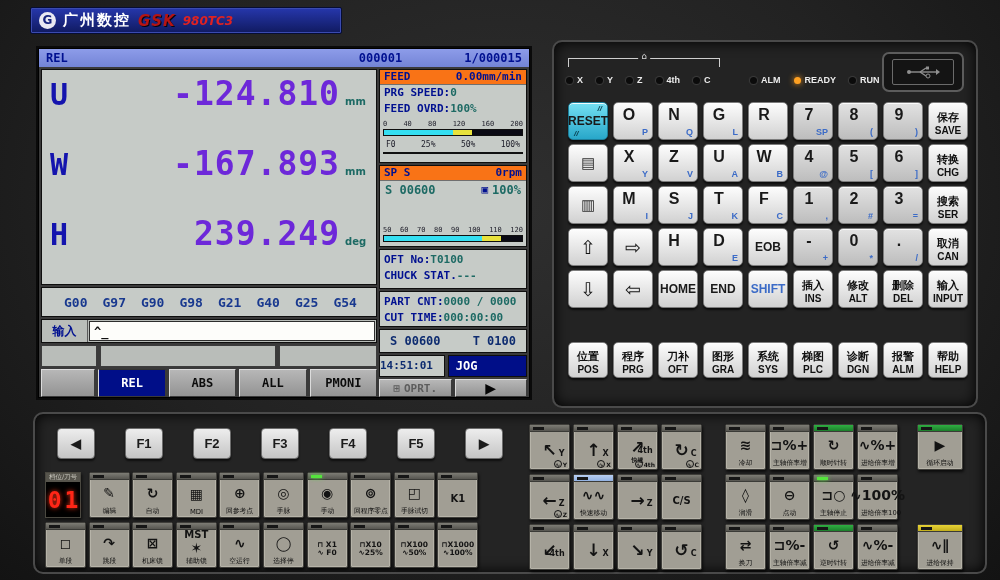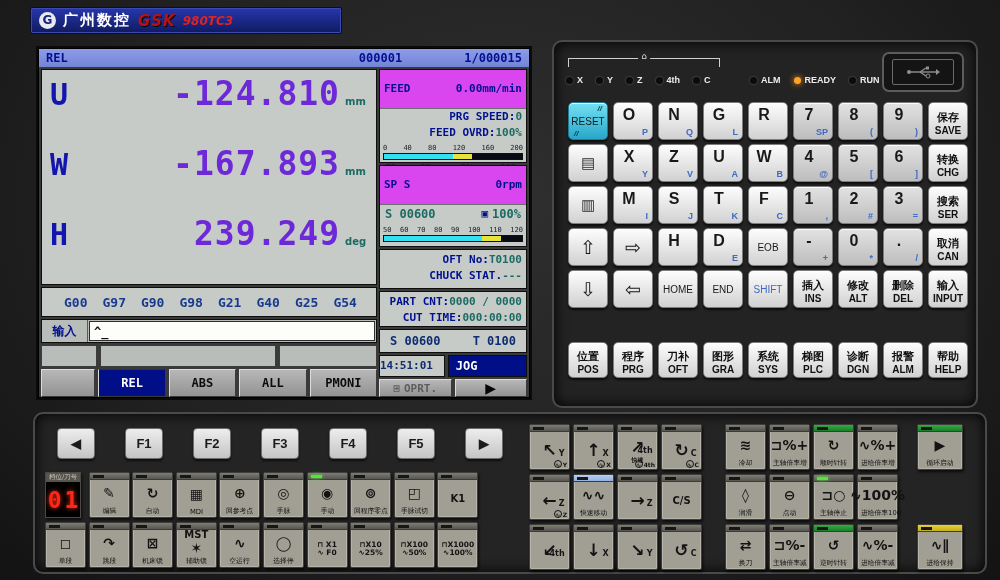--- a/index.html
+++ b/index.html
@@ -38,23 +38,23 @@
 .st-strip{height:22px;flex:none;display:flex;gap:3px}
 .st-cell{background:#b9bdb9;border:1px solid #3c3c3c}
 .sc1{width:56px;flex:none}.sc2{flex:2}.sc3{flex:1.1}
 .softkeys{height:28px;flex:none;display:flex;gap:3px}
 .softkey{flex:1;background:linear-gradient(180deg,#b7b7b7,#939393);border:1px solid #3a3a3a;
   border-top-color:#dcdcdc;border-left-color:#dcdcdc;color:#0c0c0c;
   font:bold 12px/26px "DejaVu Sans Mono",monospace;text-align:center;cursor:pointer}
 .softkey.blank{flex:.8}
 .softkey.active{background:#000e88;color:#fff;border-top-color:#333}
 .scr-right{flex:1;display:flex;flex-direction:column;gap:2px}
-.p-hdr{display:flex;justify-content:space-between;background:#d946ef;border-bottom:1px solid #6f6f6f;
-  color:#001090;font:bold 11px/14px "DejaVu Sans Mono",monospace;padding:12px 4px}
-.inf-row{display:flex;justify-content:flex-end;padding:0 4px;font:bold 11px/16px "DejaVu Sans Mono",monospace}
+.p-hdr{display:flex;justify-content:space-between;background:#f97316;border-bottom:1px solid #6f6f6f;
+  color:#001090;font:bold 11px/14px "DejaVu Sans Mono",monospace;padding:0 4px}
+.inf-row{display:flex;justify-content:flex-start;padding:0 4px;font:bold 11px/16px "DejaVu Sans Mono",monospace}
 .inf-l{color:#001090}.inf-v{color:#1d6a64}
 .scale{display:flex;justify-content:space-between;padding:0 3px;font:7px/9px "DejaVu Sans Mono",monospace;color:#1c1c28;margin-top:3px}
 .bar{height:7px;border:1px solid #101010;margin:0 3px;display:flex;background:#0a0a14}
 .seg{display:block;height:100%}
 .seg.cy{background:#35dff2}.seg.ye{background:#e8e23c}.seg.bl{flex:1;background:#0a0a14}
 .scale2{display:flex;justify-content:space-between;font:8px/10px "DejaVu Sans Mono",monospace;color:#1c1c28;
   margin:4px 3px 0;border-bottom:2px solid #101010;padding:0 3px 2px}
 .p-feed{height:94px;flex:none}.p-sp{height:82px;flex:none;display:flex;flex-direction:column}
 .p-oft{height:40px;flex:none;padding-top:2px}.p-cnt{height:36px;flex:none;padding-top:2px}
 .sp-line{display:flex;align-items:center;gap:4px;padding:0 5px;font:bold 12px/18px "DejaVu Sans Mono",monospace;color:#1d6a64}
@@ -86,21 +86,21 @@
 #keys{position:absolute;left:14px;top:60px;display:grid;grid-template-columns:repeat(9,40px);grid-auto-rows:38px;gap:4px 5px}
 #menukeys{position:absolute;left:14px;top:300px;display:grid;grid-template-columns:repeat(9,40px);grid-auto-rows:36px;gap:4px 5px}
 .key{position:relative;border:1px solid #7d7d7d;border-radius:5px;cursor:pointer;padding:0;
   background:linear-gradient(180deg,#fdfdfd,#d1d1d1);
   box-shadow:0 2px 2px rgba(0,0,0,.65),inset 0 1px 0 rgba(255,255,255,.9);
   font-family:"Liberation Sans",sans-serif}
 .key.shade{background:linear-gradient(180deg,#e2e2e2,#bdbdbd)}
 .key.reset{background:linear-gradient(180deg,#74e0f3,#28a7c9);border-color:#1c7d99}
 .kmain{position:absolute;left:3px;top:3px;right:11px;text-align:center;font-weight:bold;font-size:16px;color:#191919}
 .ksub{position:absolute;right:4px;bottom:2px;font-weight:bold;font-size:9px;color:#3b6bc7}
-.kctr{position:absolute;inset:0;display:flex;align-items:center;justify-content:center;font-weight:normal;font-size:10px;color:#191919;letter-spacing:0}
+.kctr{position:absolute;inset:0;display:flex;align-items:center;justify-content:center;font-weight:bold;font-size:12px;color:#191919;letter-spacing:0}
 .kctr.blue{color:#3b6bc7}
 .kar{position:absolute;inset:0;display:flex;align-items:center;justify-content:center;font-size:19px;color:#111}
 .kic{position:absolute;inset:0;display:flex;align-items:center;justify-content:center;font-size:15px;color:#2e2e2e}
 .kcn{display:block;text-align:center;font-weight:bold;font-size:11px;color:#101010;margin-top:4px}
 .ken{display:block;text-align:center;font-weight:bold;font-size:10px;color:#101010}
 .rs{position:absolute;font-weight:bold;font-style:italic;font-size:8px;color:#083d4d}
 .rs.a{top:1px;right:5px}.rs.b{bottom:1px;left:5px}
 
 .botpanel{position:absolute;left:33px;top:412px;width:954px;height:162px;background:#242424;
   border:2px solid #4a4a4a;border-radius:10px;box-shadow:inset 0 0 14px #000}

